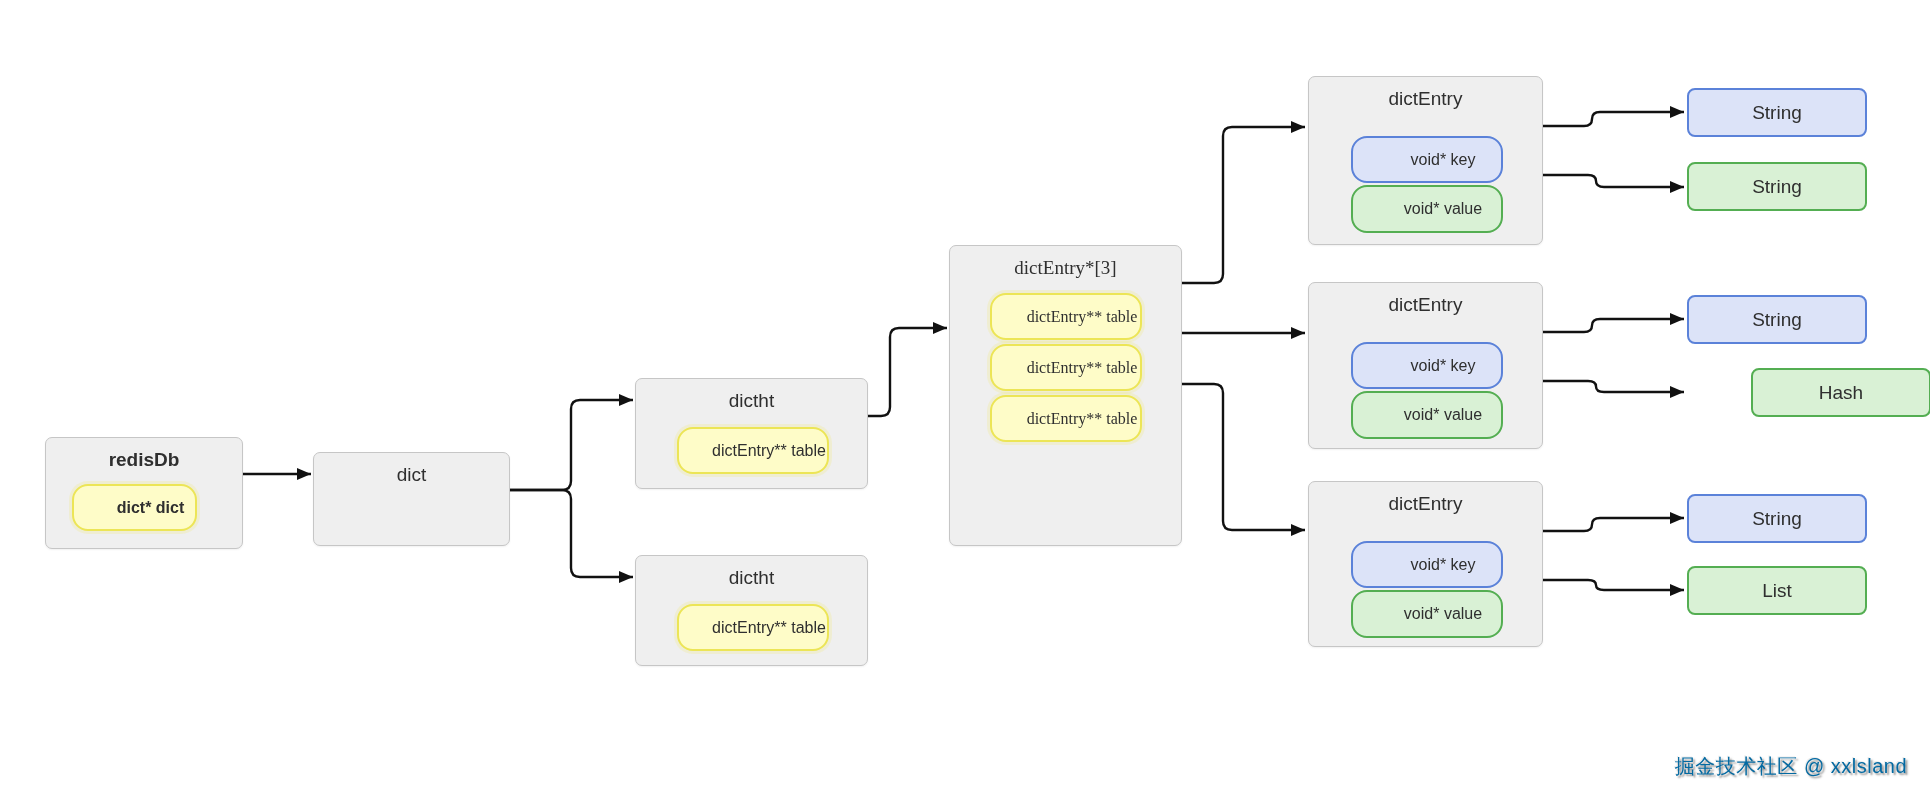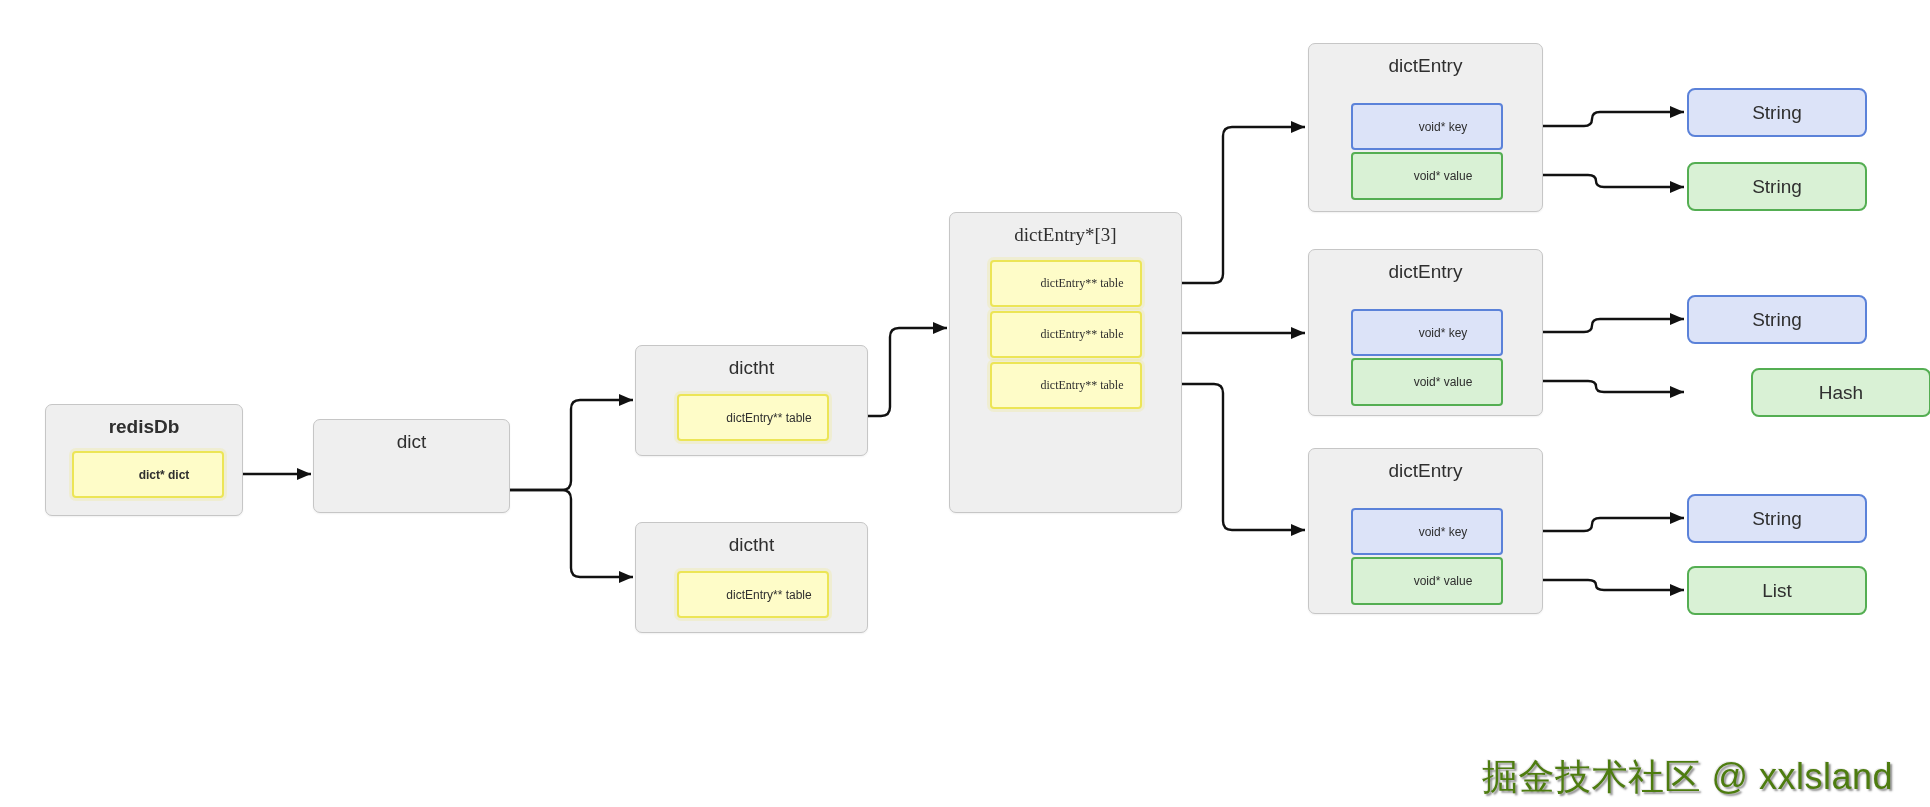--- a/index.html
+++ b/index.html
@@ -4,46 +4,46 @@
 <style>
   html,body{margin:0;padding:0;background:#fff;}
   .canvas{
     position:relative;width:1930px;height:807px;background:var(--canvas-bg,#fff);
     font-family:"Liberation Sans","DejaVu Sans",sans-serif;overflow:hidden;
   }
   .wires{position:absolute;left:0;top:0;width:1930px;height:807px;}
   .node{
     position:absolute;background:var(--container-fill,#efefef);
     border:1px solid var(--container-border,#c6c6c6);border-radius:7px;
-    box-shadow:0 1px 2px rgba(0,0,0,.06);box-sizing:border-box;
+    box-shadow:0 1px 2px rgba(0,0,0,.06);box-sizing:border-box;margin-top:33px;
   }
   .node-title{
     text-align:center;margin-top:11px;font-size:19px;color:var(--text,#2f2f2f);
     white-space:nowrap;
   }
   .field{
     position:absolute;display:flex;align-items:center;justify-content:center;
-    font-size:12px;color:var(--text,#2f2f2f);border-radius:4px;
+    font-size:16px;color:var(--text,#2f2f2f);border-radius:16px;
     box-sizing:border-box;white-space:nowrap;padding-left:32px;
   }
   .field.yellow{
     background:var(--yellow-fill,#fefcc8);border:2px solid var(--yellow-border,#ece556);
     box-shadow:0 0 0 3px rgba(240,234,110,.22);
   }
   .field.blue{background:var(--blue-fill,#dce3f8);border:2px solid var(--blue-border,#5b82d9);}
   .field.green{background:var(--green-fill,#d9f1d5);border:2px solid var(--green-border,#54ae52);}
   .typebox{
     position:absolute;display:flex;align-items:center;justify-content:center;
     width:180px;height:49px;font-size:19px;color:var(--text,#2f2f2f);
     border-radius:8px;box-sizing:border-box;white-space:nowrap;
   }
   .typebox.blue{background:var(--blue-fill,#dce3f8);border:2px solid var(--blue-border,#5b82d9);}
   .typebox.green{background:var(--green-fill,#d9f1d5);border:2px solid var(--green-border,#54ae52);}
   .watermark{
-    position:absolute;right:37px;top:753px;font-size:36px;color:#4d7c0f;
+    position:absolute;right:23px;top:753px;font-size:20px;color:#0369a1;
     text-shadow:2px 2px 2px rgba(125,125,125,.85), -1px -1px 0 rgba(200,200,200,.35);
     white-space:nowrap;letter-spacing:.5px;
   }
 </style>
 </head>
 <body>
 
 <div class="canvas">
 
   <svg class="wires" viewBox="0 0 1930 807" xmlns="http://www.w3.org/2000/svg">
@@ -64,21 +64,21 @@
       <path d="M1504,175 H1588 Q1596,175 1596,181 Q1596,187 1604,187 H1684" marker-end="url(#arw)"></path>
       <path d="M1504,332 H1584 Q1592,332 1592,325.5 Q1592,319 1600,319 H1684" marker-end="url(#arw)"></path>
       <path d="M1504,381 H1588 Q1596,381 1596,386.5 Q1596,392 1604,392 H1684" marker-end="url(#arw)"></path>
       <path d="M1504,531 H1584 Q1592,531 1592,524.5 Q1592,518 1600,518 H1684" marker-end="url(#arw)"></path>
       <path d="M1504,580 H1588 Q1596,580 1596,585 Q1596,590 1604,590 H1684" marker-end="url(#arw)"></path>
     </g>
   </svg>
 
   <div class="node" style="left:45px;top:404px;width:198px;height:112px;font-weight:bold;">
     <div class="node-title">redisDb</div>
-    <div class="field yellow" style="left:26px;top:46px;width:152px;height:47px;">dict* dict</div>
+    <div class="field yellow" style="left:26px;top:46px;width:125px;height:47px;">dict* dict</div>
   </div>
 
   <div class="node" style="left:313px;top:419px;width:197px;height:94px;">
     <div class="node-title">dict</div>
   </div>
 
   <div class="node" style="left:635px;top:345px;width:233px;height:111px;">
     <div class="node-title">dictht</div>
     <div class="field yellow" style="left:41px;top:48px;width:152px;height:47px;">dictEntry** table</div>
   </div>

